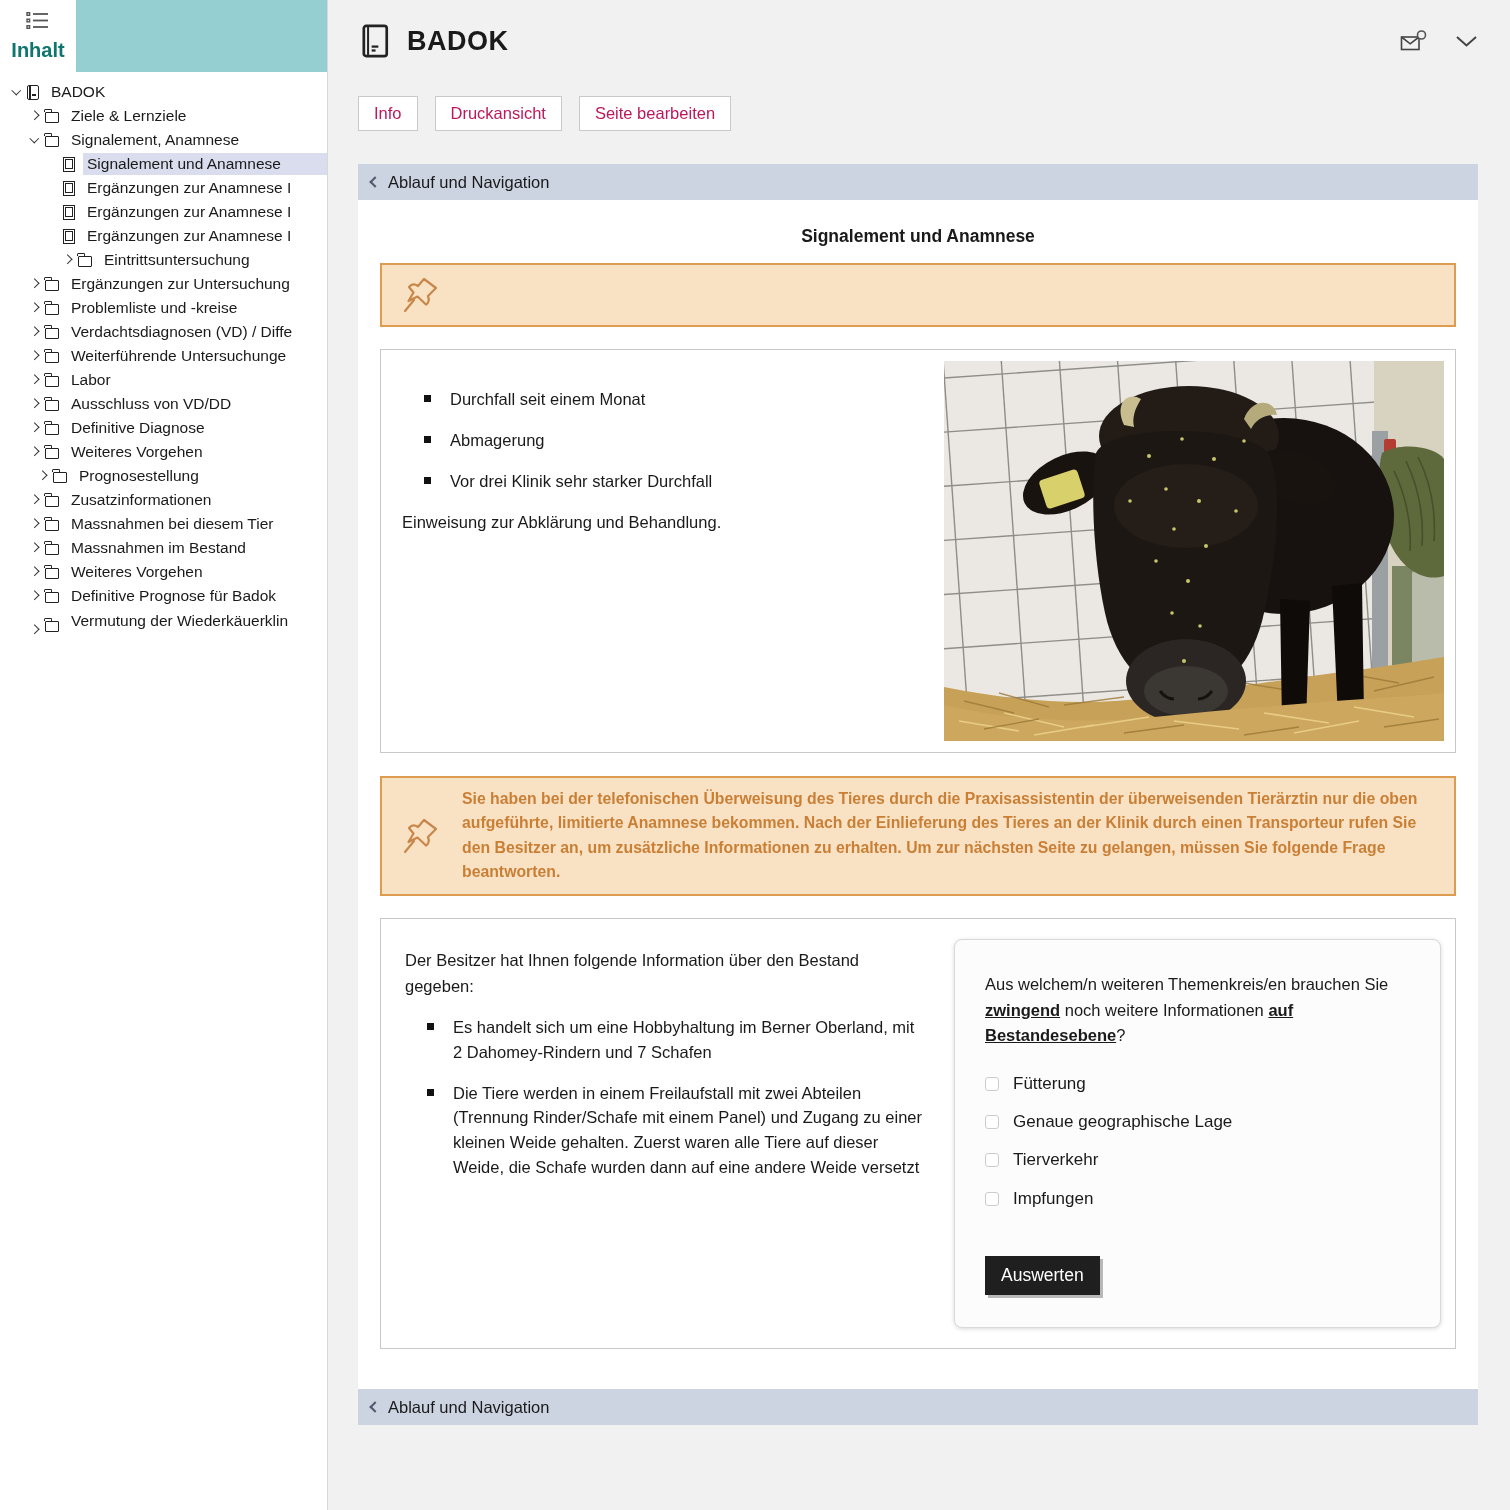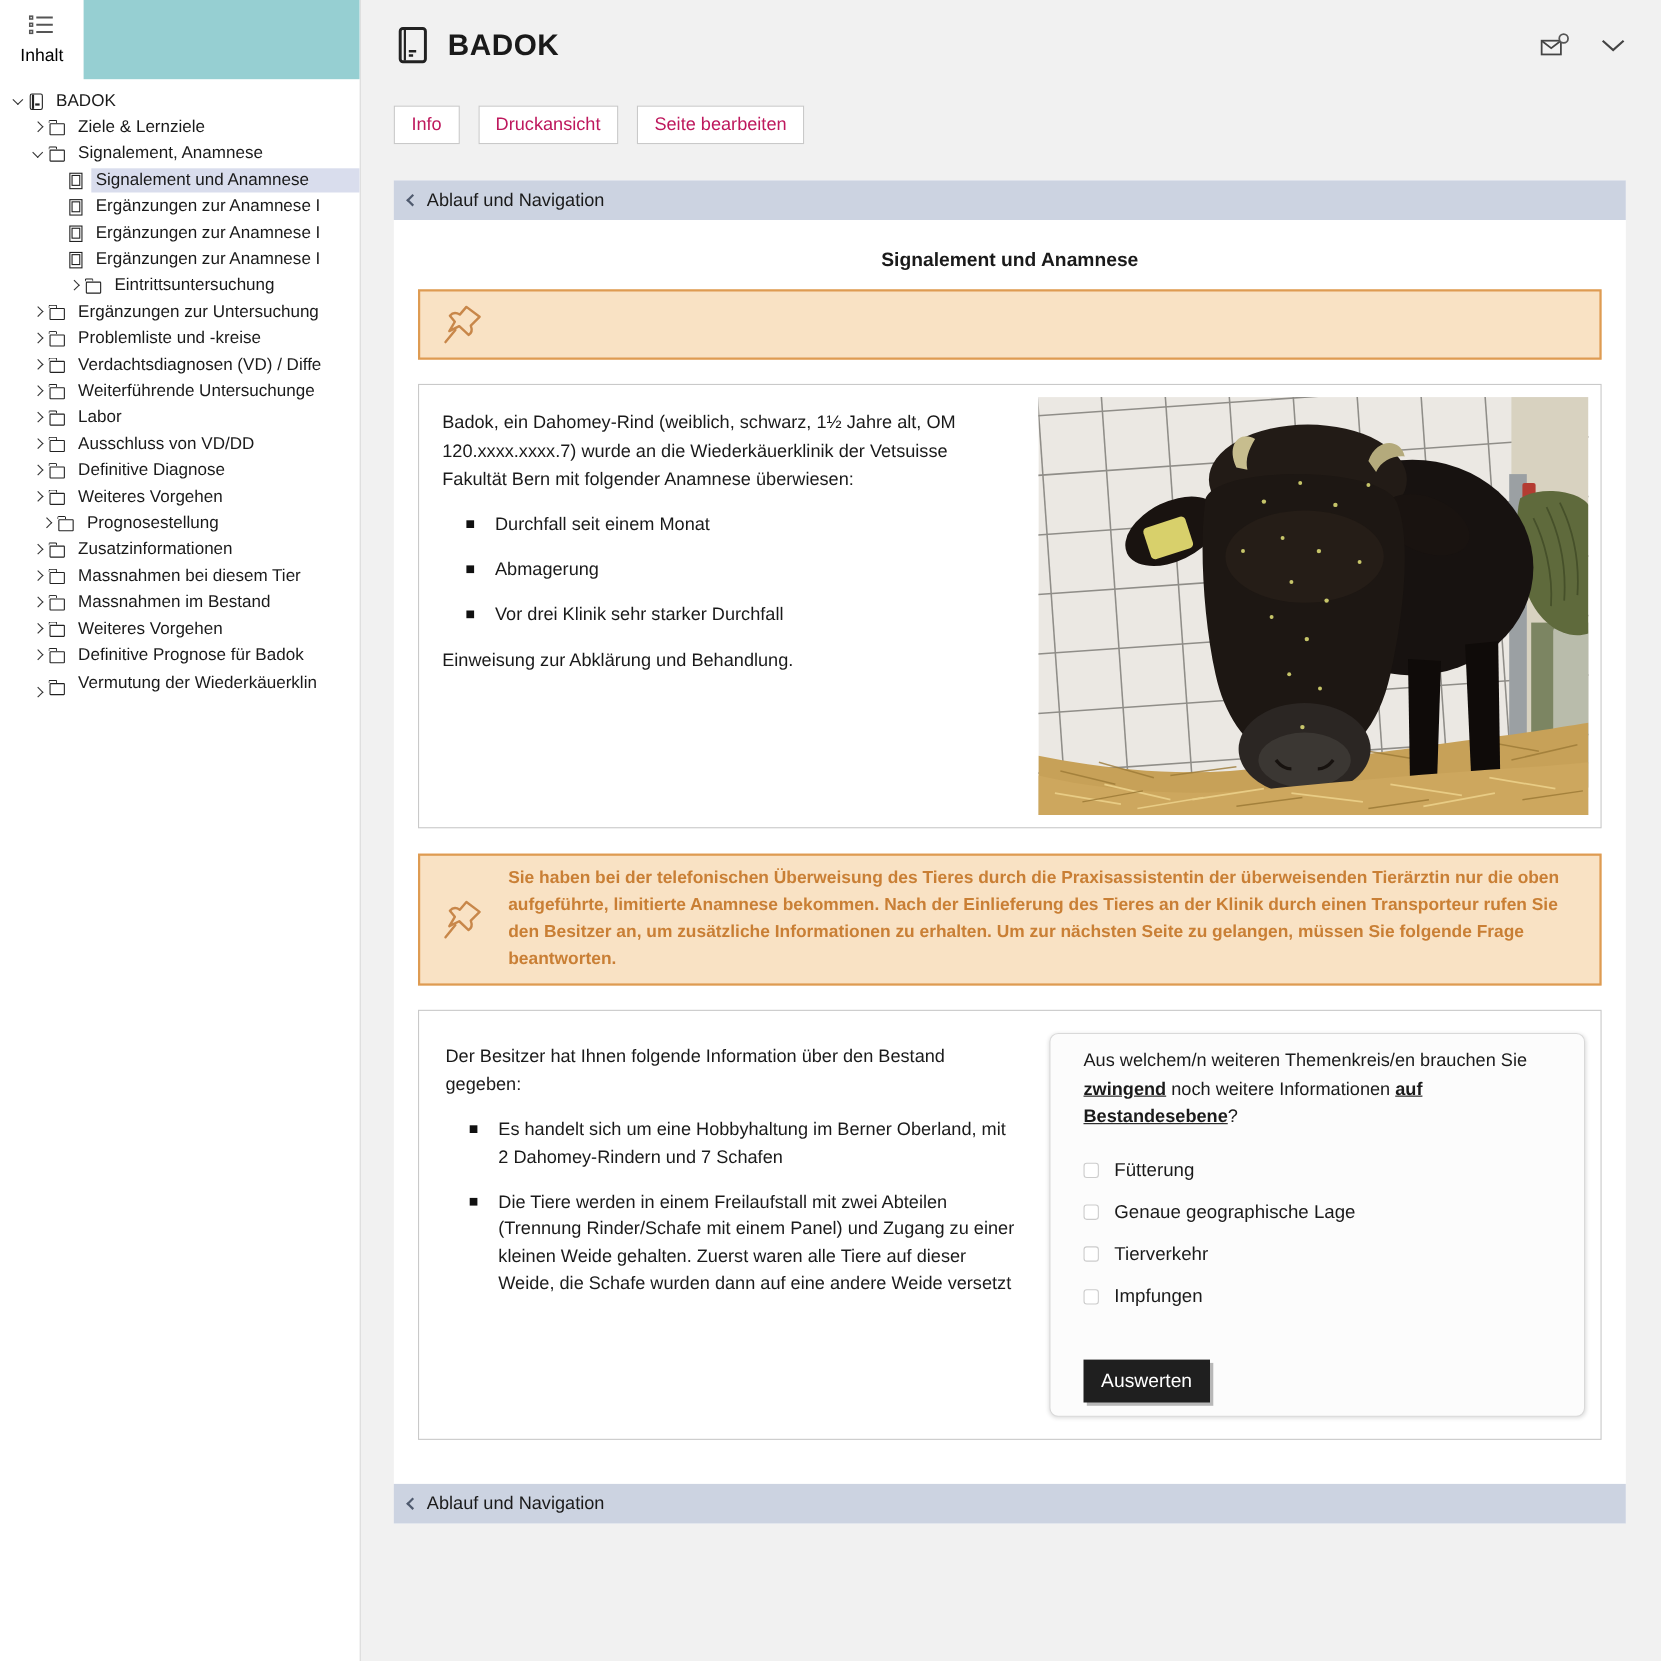--- a/index.html
+++ b/index.html
@@ -14,21 +14,21 @@
   
   .sidebar {
     position:absolute; left:0; top:0; bottom:0; width:328px;
     background:#fff; border-right:1px solid #d8d8d8; overflow:hidden;
   }
   .sb-head { height:72px; display:flex; }
   .sb-toggle {
     width:76px; display:flex; flex-direction:column;
     align-items:center; justify-content:center; gap:5px; cursor:pointer;
   }
-  .sb-toggle-label { font-size:16px; color:#000000; }
+  .sb-toggle-label { font-size:20px; color:#0f766e;font-weight:bold; }
   .sb-teal { flex:1; background:#96cfd2; }
 
   .tree { padding-top:8px; font-size:15.5px; }
   .trow { display:flex; align-items:center; height:24px; cursor:pointer; }
   .chev { width:17px; flex:0 0 17px; display:flex; justify-content:center; align-items:center; }
   .chev::before {
     content:""; width:5.5px; height:5.5px;
     border-right:1.8px solid #333; border-bottom:1.8px solid #333;
     display:block; transform:rotate(-45deg); margin-top:-1px;
   }
@@ -89,21 +89,21 @@
 
   ul.sq { list-style:none; margin:16px 0 8px; padding:0 0 0 22px; }
   ul.sq li { position:relative; padding-left:26px; margin-bottom:16px; line-height:1.5; }
   ul.sq li::before { content:""; position:absolute; left:0; top:8px; width:7px; height:7px; background:#111; }
 
   .cbox2 { border:1px solid #c9c9c9; margin-bottom:24px; padding:20px 14px; display:flex; gap:14px; }
   .cbox2 .txt2 { flex:1; padding:8px 18px 0 10px; font-size:16.5px; line-height:1.58; }
   .qpanel {
     flex:0 0 487px; background:#fcfcfc; border:1px solid #d9d9d9; border-radius:8px;
     box-shadow:0 1px 4px rgba(0,0,0,.15);
-    padding:12px 30px; font-size:16.5px; line-height:1.55;
+    padding:32px 30px; font-size:16.5px; line-height:1.55;
   }
   .bu { font-weight:bold; text-decoration:underline; }
   .opts { margin-top:22px; }
   .opt { display:flex; align-items:center; gap:14px; margin:12px 0; font-size:17px; cursor:pointer; }
   .cb { width:14px; height:14px; border:1px solid #ccc; border-radius:3px; background:#fff; flex:0 0 auto; }
   .submit {
     margin-top:32px; background:#1f1f1f; color:#fff; border:none;
     font-size:17.5px; padding:9px 16px; cursor:pointer;
     box-shadow:3px 3px 0 0 #b8b8b8;
     font-family:"Liberation Sans","DejaVu Sans",sans-serif;
@@ -305,21 +305,20 @@
               <g fill="none" stroke="#c8874a" stroke-width="2.2" stroke-linejoin="round" stroke-linecap="round">
                 <path d="M24 5 L36 14 L28 22 C29.5 26 28.5 29 26 30.5 L17.5 22.5 L8.5 27 L13.5 18.5 L9 13 C11.5 10 15 10 18 12 Z"></path>
                 <path d="M14 26 L5 37"></path>
               </g>
             </svg>
           </span>
         </div>
 
         <div class="cbox">
           <div class="txt">
-            <p style="margin:0 0 6px;">Badok, ein Dahomey-Rind (weiblich, schwarz, 1½ Jahre alt, OM 120.xxxx.xxxx.7) wurde an die Wiederkäuerklinik der Vetsuisse Fakultät Bern mit folgender Anamnese überwiesen:</p>
             <ul class="sq">
 
             <li><span>Durchfall seit einem Monat</span></li>
                 <li><span>Abmagerung</span></li>
                 <li><span>Vor drei Klinik sehr starker Durchfall</span></li>
               </ul>
             <p style="margin:0;">Einweisung zur Abklärung und Behandlung.</p>
           </div>
 
           <div class="photo">

